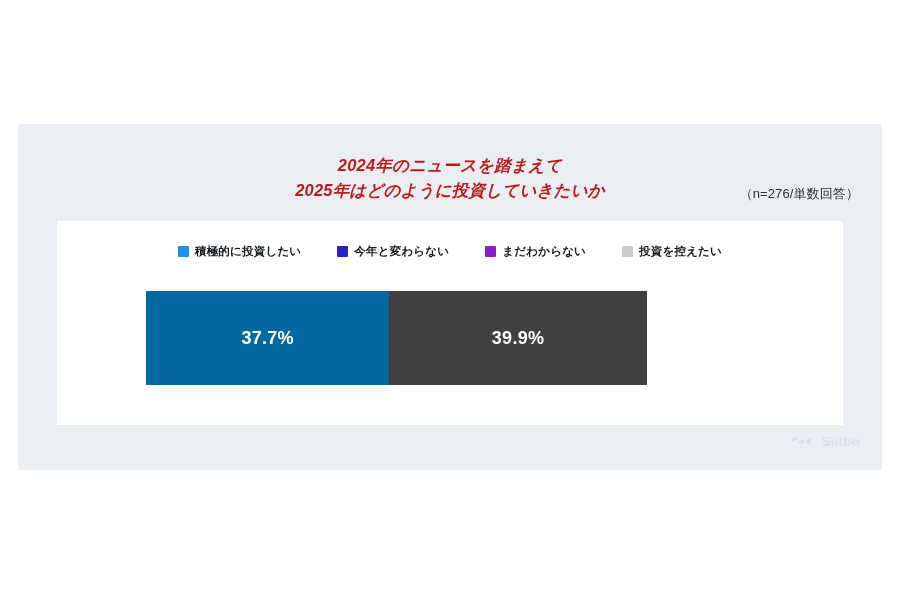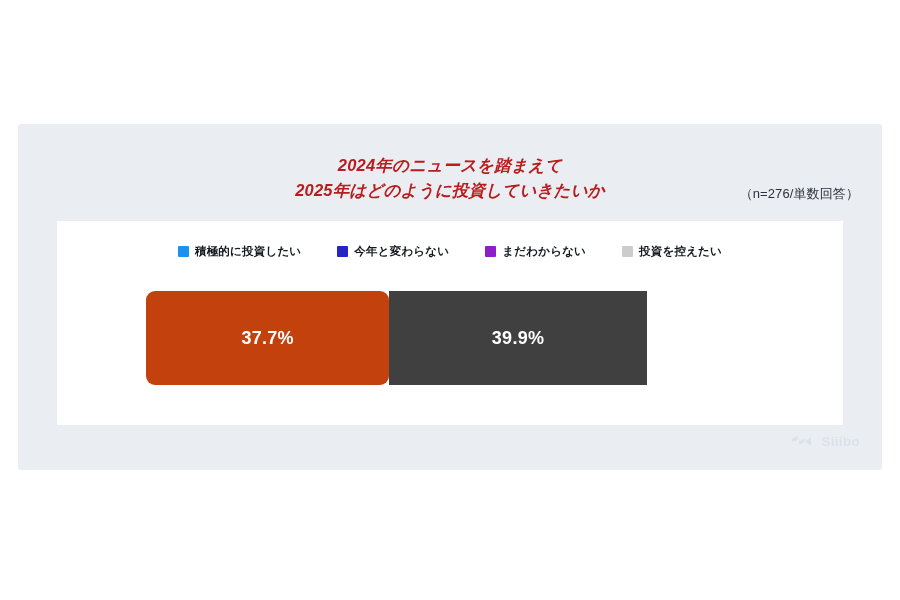--- a/index.html
+++ b/index.html
@@ -181,21 +181,21 @@
 
       <div class="legend-item">
         <span class="legend-swatch" style="background: rgb(204, 204, 204);"></span>
         <span class="legend-label">投資を控えたい</span>
       </div>
 
     </div>
 
     <div id="bar">
 
-      <div class="bar-segment" style="background: #c2410c; width: 37.6623%; border-radius: 9px;">
+      <div class="bar-segment" style="background: #0369a1; width: 37.6623%;">
         <span class="bar-value">37.7%</span>
       </div>
 
       <div class="bar-segment" style="background: #404040; width: 39.8601%;">
         <span class="bar-value">39.9%</span>
       </div>
 
 
 
     </div>

